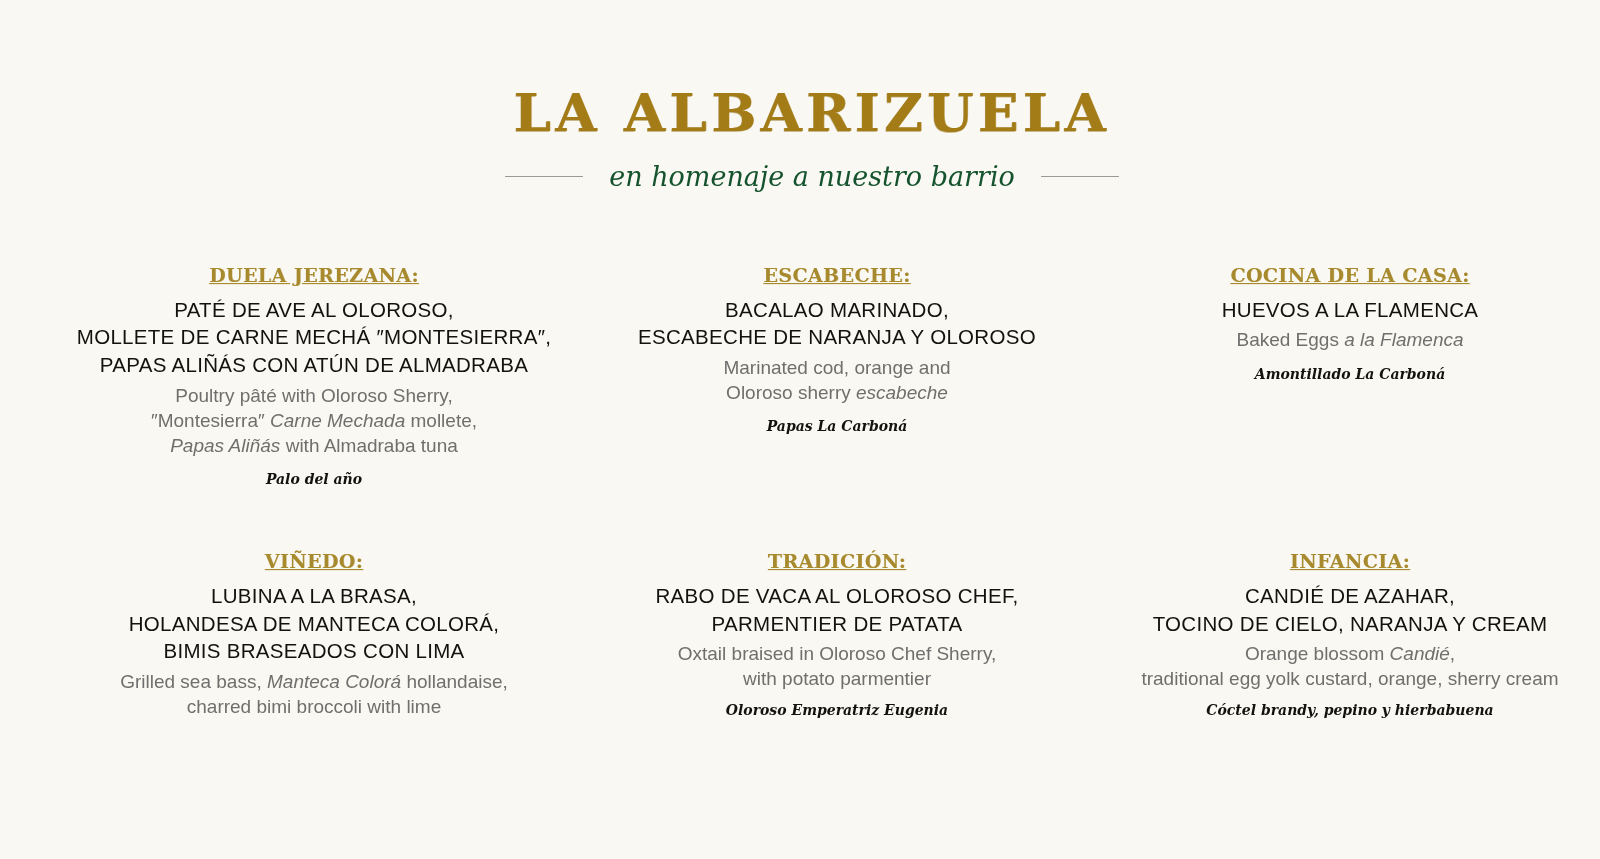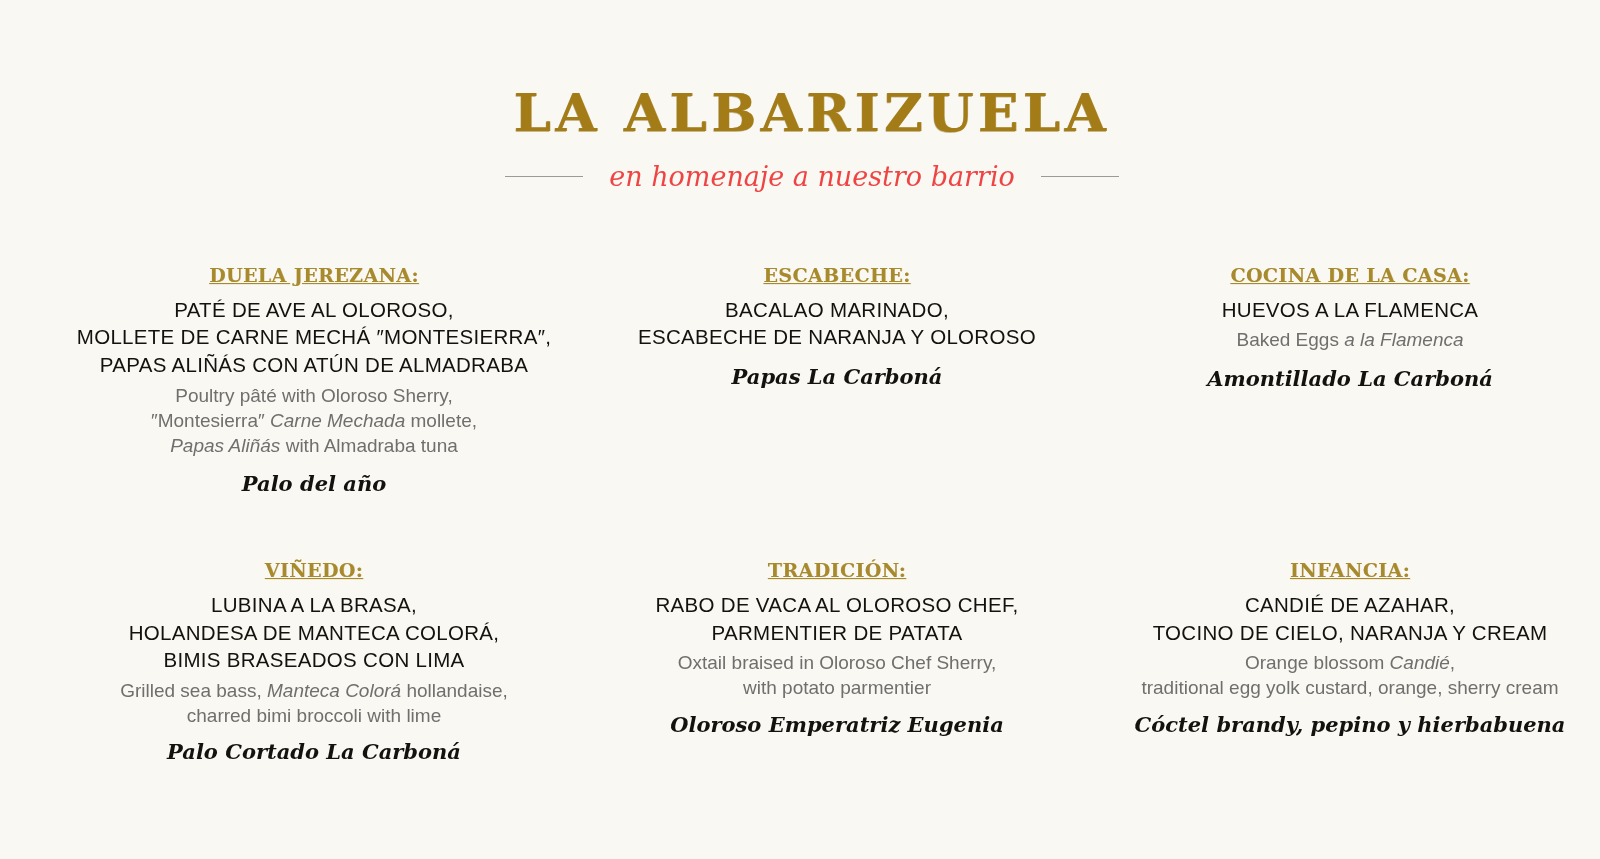--- a/index.html
+++ b/index.html
@@ -48,21 +48,21 @@
   .rule {
     width: 78px;
     height: 1.5px;
     background: #9b9b96;
     flex: 0 0 auto;
   }
   .menu-subtitle {
     font-family: "DejaVu Serif", "Liberation Serif", serif;
     font-style: italic;
     font-size: 27px;
-    color: #ef4444;
+    color: #14532d;
     line-height: 1;
     white-space: nowrap;
   }
 
   
   .grid {
     margin-top: 74px;
     display: grid;
     grid-template-columns: repeat(3, 1fr);
     grid-template-rows: auto auto;
@@ -105,21 +105,21 @@
     font-size: 19px;
     color: #6f6f6d;
     line-height: 1.32;
     margin: 4px 0 0 0;
   }
   .dish-desc i { font-style: italic; }
   .dish-pairing {
     font-family: "DejaVu Serif", "Liberation Serif", serif;
     font-style: italic;
     font-weight: bold;
-    font-size: 21px;
+    font-size: 14px;
     color: #14120f;
     line-height: 1.3;
     margin: 12px 0 0 0;
   }
 
   
   .row-2 .dish-pairing { margin-top: 10px; }
 </style>
 </head>
 <body>
@@ -136,33 +136,33 @@
 <div class="grid">
   <div class="dish dish-col-1">
       <div class="dish-heading">DUELA JEREZANA:</div>
       <div class="dish-name">PATÉ DE AVE AL OLOROSO,<br>MOLLETE DE CARNE MECHÁ ″MONTESIERRA″,<br>PAPAS ALIÑÁS CON ATÚN DE ALMADRABA</div>
       <div class="dish-desc">Poultry pâté with Oloroso Sherry,<br>″Montesierra″ <i>Carne Mechada</i> mollete,<br><i>Papas Aliñás</i> with Almadraba tuna</div>
       <div class="dish-pairing">Palo del año</div>
     </div>
   <div class="dish dish-col-2">
       <div class="dish-heading">ESCABECHE:</div>
       <div class="dish-name">BACALAO MARINADO,<br>ESCABECHE DE NARANJA Y OLOROSO</div>
+      <div class="dish-desc">Marinated cod, orange and<br>Oloroso sherry <i>escabeche</i></div>
       <div class="dish-pairing">Papas La Carboná</div>
     </div>
   <div class="dish dish-col-3">
       <div class="dish-heading">COCINA DE LA CASA:</div>
       <div class="dish-name">HUEVOS A LA FLAMENCA</div>
       <div class="dish-desc">Baked Eggs <i>a la Flamenca</i></div>
       <div class="dish-pairing">Amontillado La Carboná</div>
     </div>
   <div class="dish dish-col-1 row-2">
       <div class="dish-heading">VIÑEDO:</div>
       <div class="dish-name">LUBINA A LA BRASA,<br>HOLANDESA DE MANTECA COLORÁ,<br>BIMIS BRASEADOS CON LIMA</div>
       <div class="dish-desc">Grilled sea bass, <i>Manteca Colorá</i> hollandaise,<br>charred bimi broccoli with lime</div>
-      <div class="dish-pairing">Palo Cortado La Carboná</div>
     </div>
   <div class="dish dish-col-2 row-2">
       <div class="dish-heading">TRADICIÓN:</div>
       <div class="dish-name">RABO DE VACA AL OLOROSO CHEF,<br>PARMENTIER DE PATATA</div>
       <div class="dish-desc">Oxtail braised in Oloroso Chef Sherry,<br>with potato parmentier</div>
       <div class="dish-pairing">Oloroso Emperatriz Eugenia</div>
     </div>
   <div class="dish dish-col-3 row-2">
       <div class="dish-heading">INFANCIA:</div>
       <div class="dish-name">CANDIÉ DE AZAHAR,<br>TOCINO DE CIELO, NARANJA Y CREAM</div>

